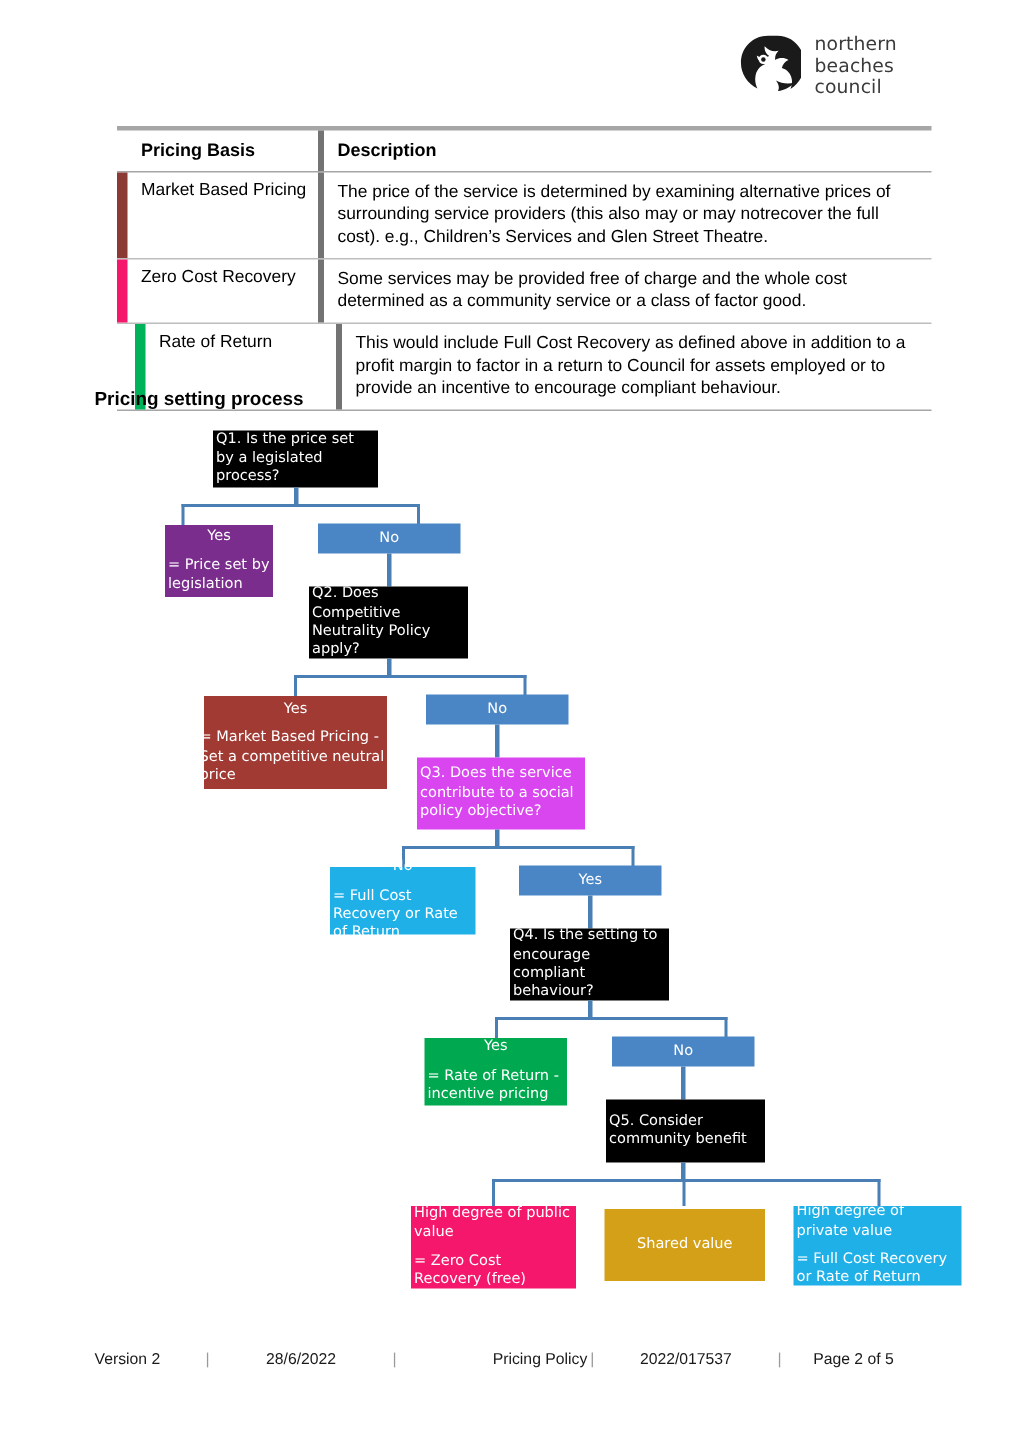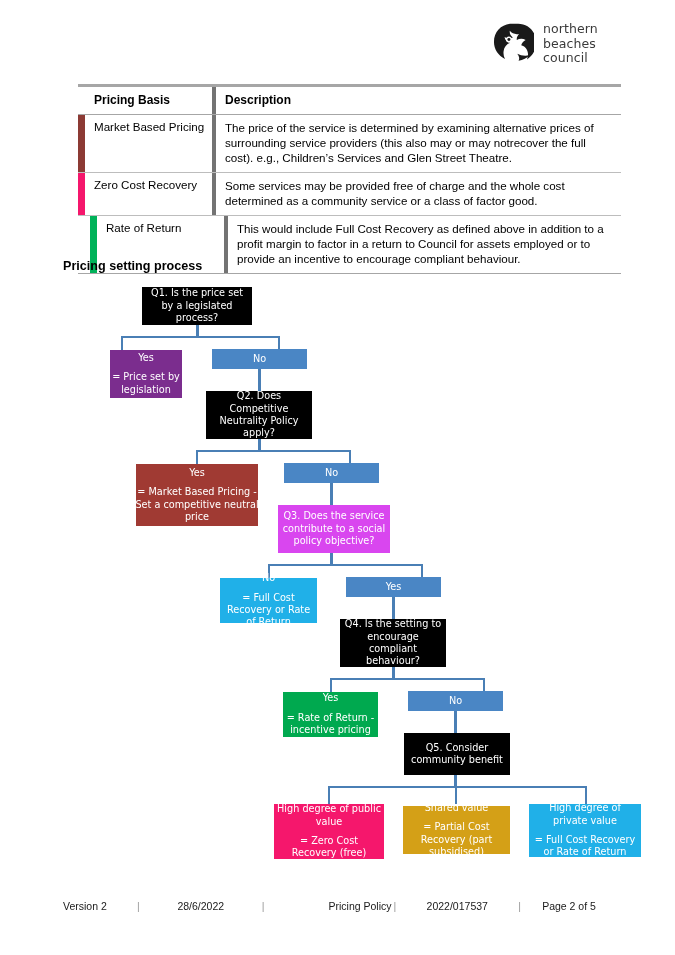--- a/index.html
+++ b/index.html
@@ -93,21 +93,20 @@
     width: 675px;
     height: 600px;
   }
   .node {
     position: absolute;
     box-sizing: border-box;
     display: flex;
     flex-direction: column;
     align-items: center;
     justify-content: center;
-    text-align: center;
     color: #ffffff;
     font-family: "DejaVu Sans", sans-serif;
     font-size: 9.7px;
     line-height: 12.4px;
     padding: 1px 2px;
   }
   .node .l2 { margin-top: 7px; }
   .node.q { background: #000000; }
   .node.overflow { overflow: visible; white-space: nowrap; }
 
@@ -276,21 +275,20 @@
   <div class="conn" style="left:455px; top:511px; width:2px; height:18px;"></div>
   <div class="conn" style="left:585px; top:511px; width:2px; height:18px;"></div>
 
   <div class="node" style="left:274px; top:529px; width:110px; height:55px; background:#F5176C;">
     <span>High degree of public value</span>
     <span class="l2 tight">= Zero Cost Recovery (free)</span>
   </div>
 
   <div class="node" style="left:403px; top:531px; width:107px; height:48px; background:#D4A017;">
     <span>Shared value</span>
-    <span class="l2 tight">= Partial Cost Recovery (part subsidised)</span>
   </div>
 
   <div class="node" style="left:529px; top:529px; width:112px; height:53px; background:#20B0E8;">
     <span>High degree of private value</span>
     <span class="l2 tight">= Full Cost Recovery or Rate of Return</span>
   </div>
 
 </div>
 
 <div class="footer">

